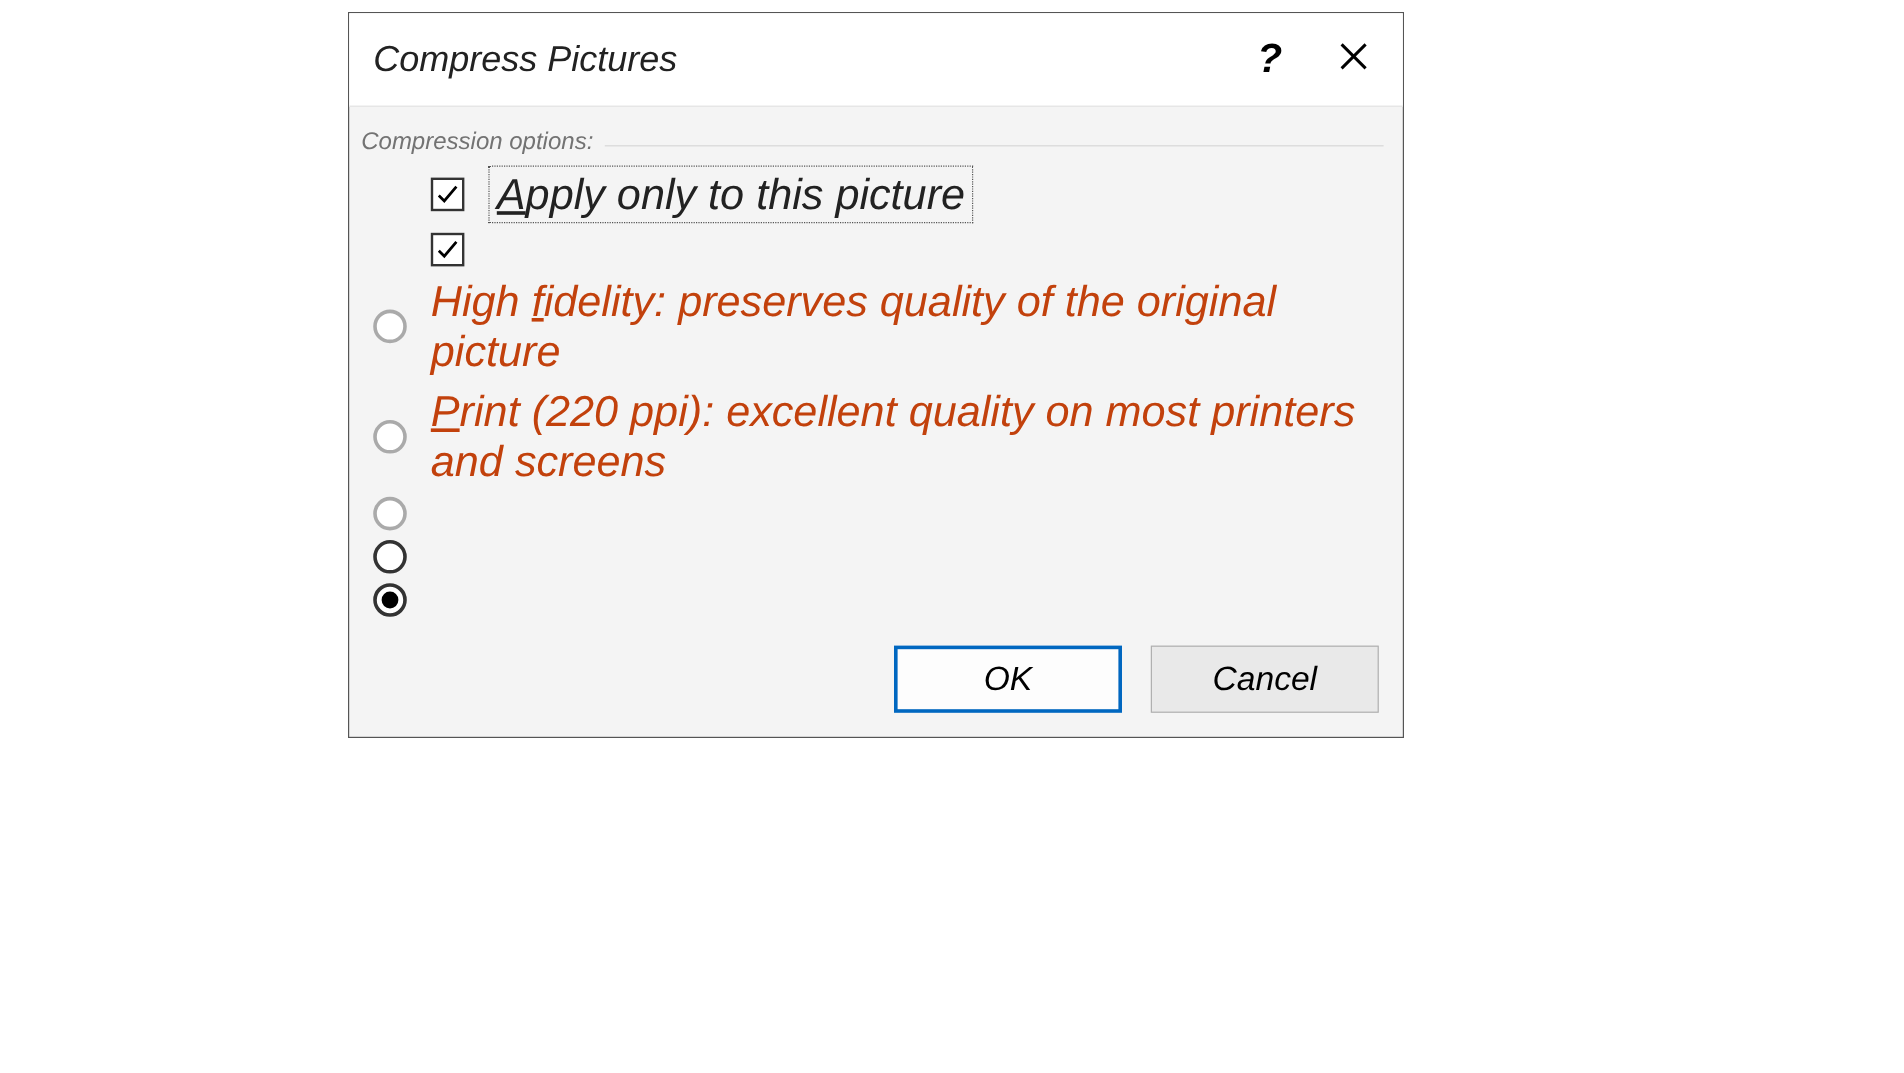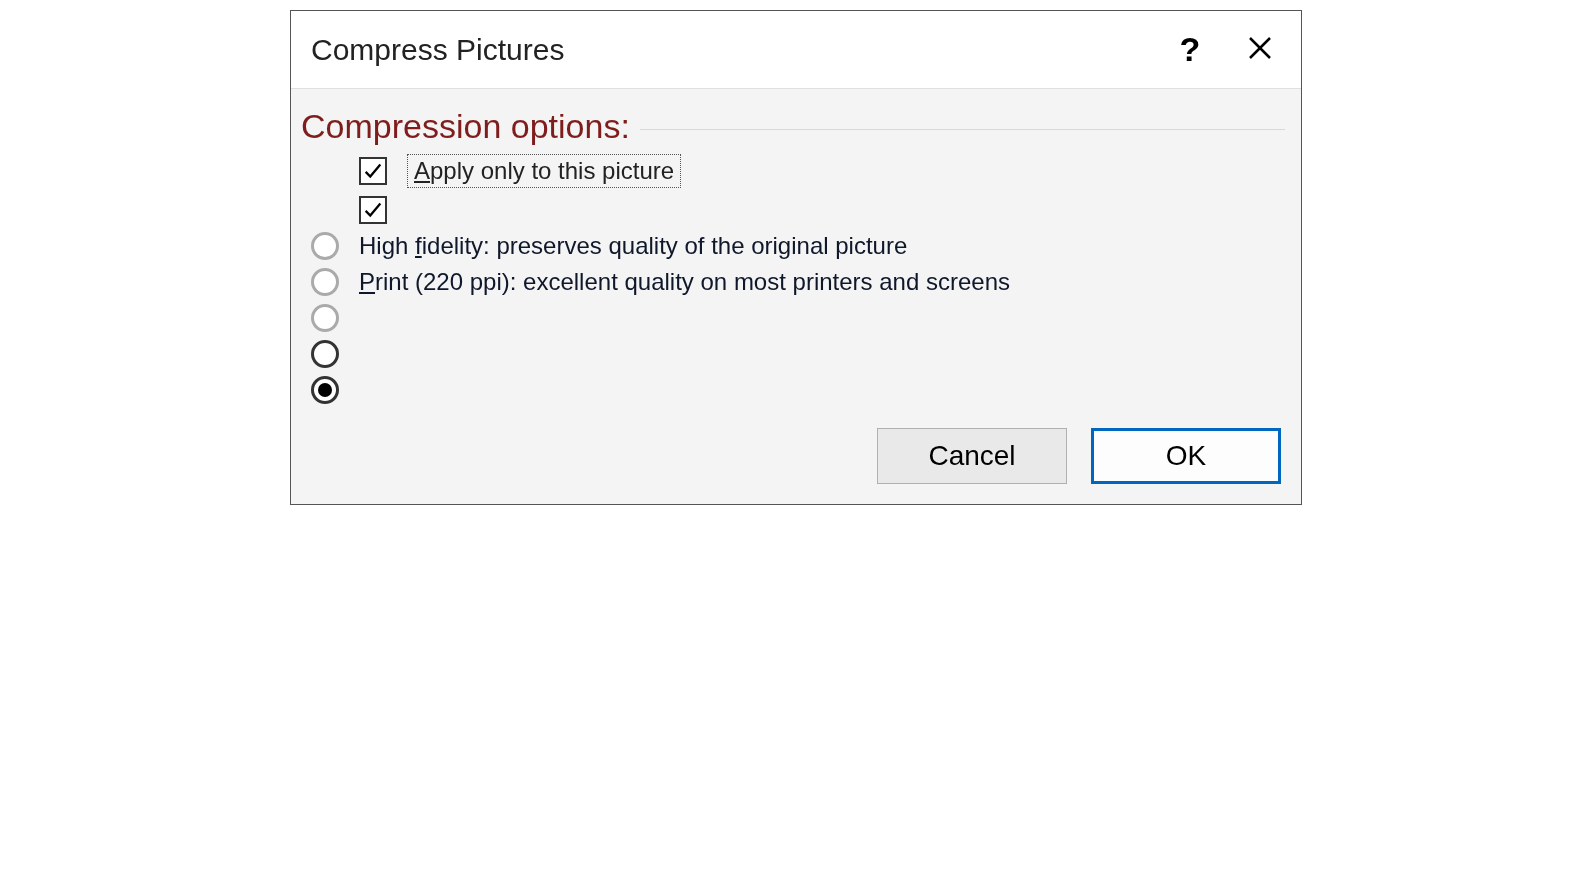--- a/index.html
+++ b/index.html
@@ -11,23 +11,24 @@
     background: #fff;
     font-family: "Segoe UI", Arial, sans-serif;
     display: flex;
     align-items: flex-start;
     justify-content: center;
   }
   .dialog {
     position: absolute;
     left: 290px;
     top: 10px;
-    width: 1012px;
+    width: 880px;
     background: #f4f4f4;
     border: 1px solid #555;
+    font-style: italic;
   }
   .titlebar {
     background: #fff;
     height: 78px;
     display: flex;
     align-items: center;
     padding: 0 6px 0 20px;
     border-bottom: 1px solid #e0e0e0;
   }
   .title {
@@ -50,40 +51,40 @@
   .body {
     padding: 12px 16px 20px 10px;
   }
   .section-header {
     display: flex;
     align-items: center;
     margin-top: 6px;
     margin-bottom: 8px;
   }
   .section-label {
-    font-size: 34px;
-    color: #7f1d1d;
+    font-size: 20px;
+    color: #737373;
     white-space: nowrap;
   }
   .section-line {
     flex: 1;
     height: 1px;
     background: #d8d8d8;
     margin-left: 10px;
     margin-top: 6px;
   }
 
   .option-row {
     display: flex;
     align-items: center;
     margin: 8px 0 8px 58px;
-    font-size: 24px;
+    font-size: 36px;
     color: #222;
   }
-  .option-row.disabled { color: #0f172a; align-items: flex-end; }
+  .option-row.disabled { color: #c2410c; }
   .radio-row { margin-left: 10px; }
   .control {
     width: 30px;
     height: 30px;
     margin-right: 20px;
     flex-shrink: 0;
   }
   .checkbox {
     width: 28px;
     height: 28px;
@@ -200,18 +201,18 @@
         </div>
         <div class="option-row radio-row">
           <div class="control radio"></div>
         </div>
         <div class="option-row radio-row">
           <div class="control radio selected"></div>
         </div>
       </div>
 
     <div class="button-row">
+      <div class="btn primary">OK</div>
       <div class="btn">Cancel</div>
-      <div class="btn primary">OK</div>
     </div>
 
   </div>
 </div>
 
 </body></html>

